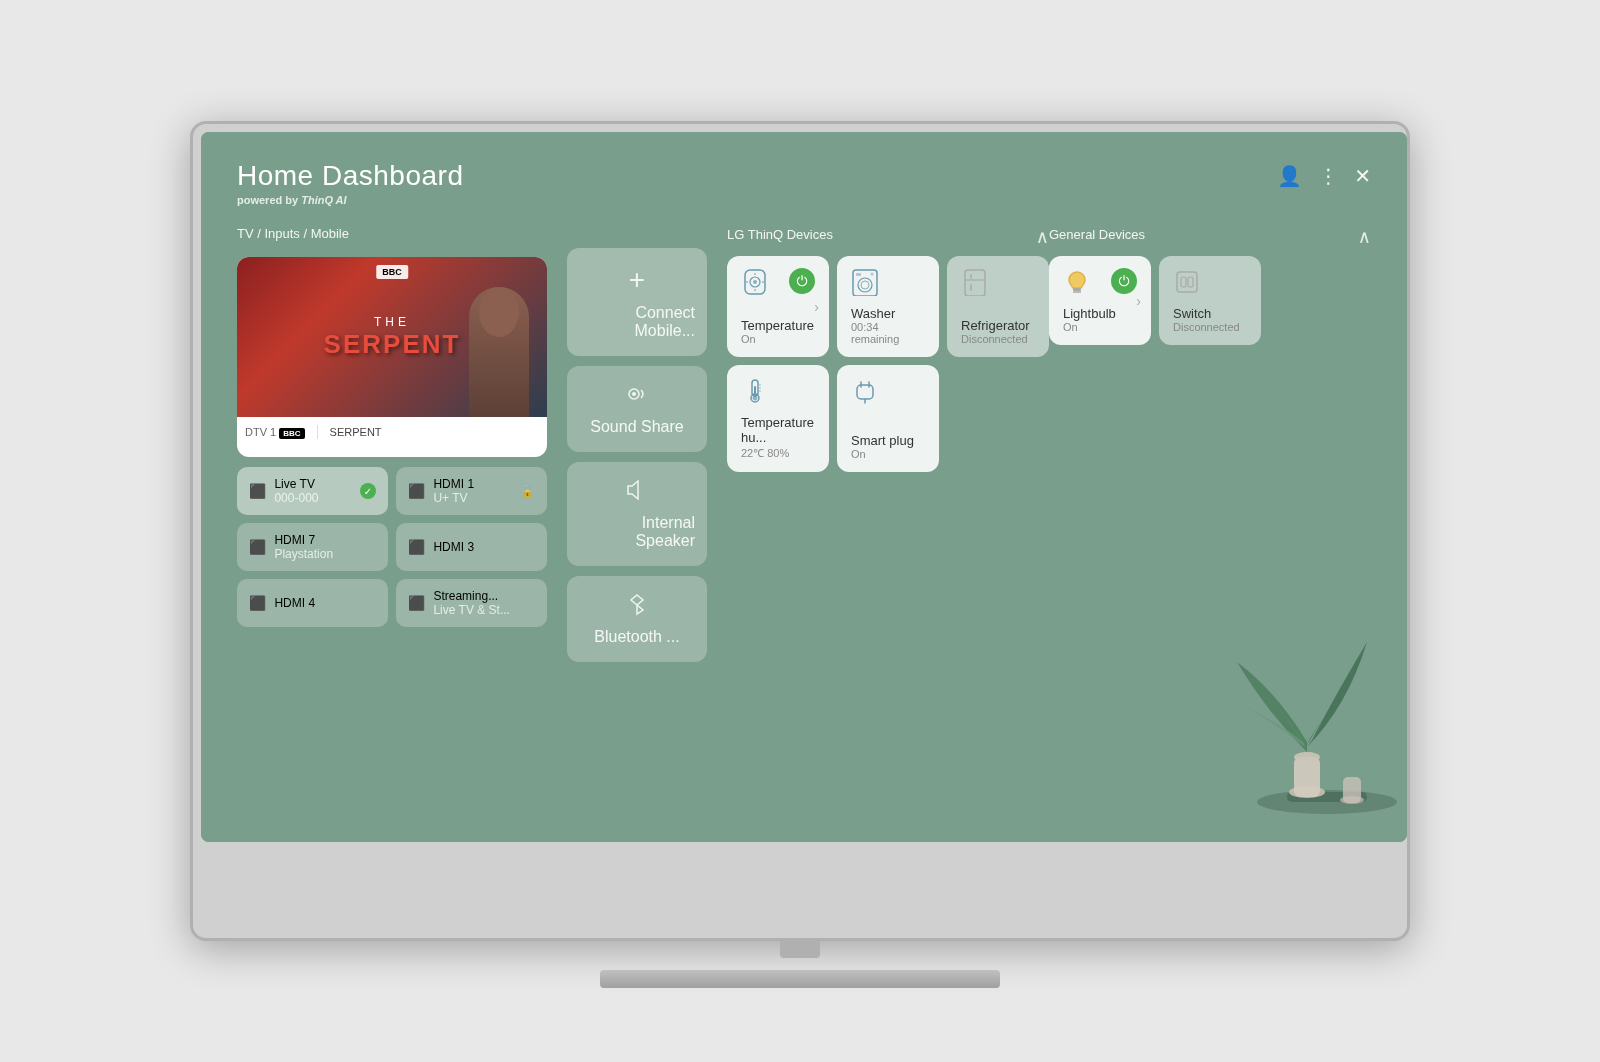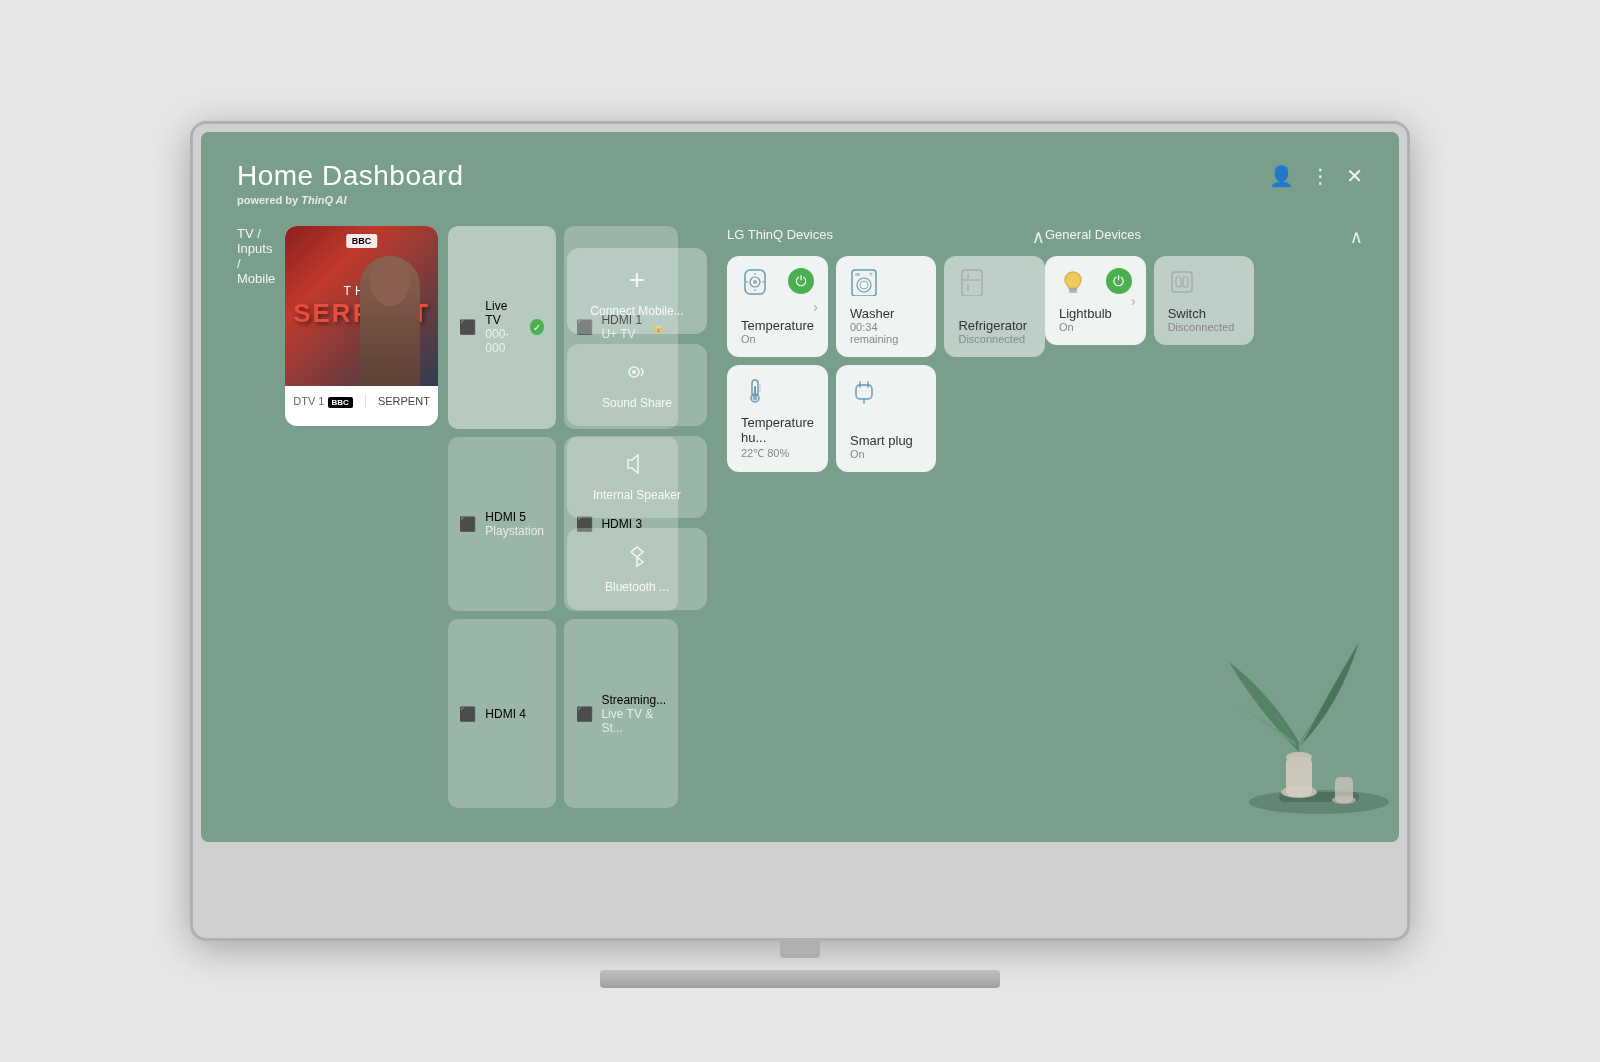--- a/index.html
+++ b/index.html
@@ -18,21 +18,21 @@
       width: 1220px;
       height: 820px;
       background: #d0d0d0;
       border-radius: 16px;
       box-shadow: 0 8px 40px rgba(0,0,0,0.3);
       border: 3px solid #b0b0b0;
     }
 
     .tv-screen {
       position: absolute;
-      top: 8px; left: 8px; right: 8px;
+      top: 8px; left: 8px; right: 0;
       height: 710px;
       background: #7a9e8c;
       border-radius: 8px;
       overflow: hidden;
     }
 
     .tv-stand-base {
       position: absolute;
       bottom: -50px;
       left: 50%;
@@ -106,21 +106,21 @@
       display: flex;
       gap: 20px;
       height: calc(100% - 80px);
     }
 
     
     .left-panel {
       width: 310px;
       flex-shrink: 0;
       display: flex;
-      flex-direction: row;
+      flex-direction: column;
       gap: 10px;
     }
 
     .section-label {
       font-size: 13px;
       color: rgba(255,255,255,0.9);
       margin-bottom: 6px;
       font-weight: 400;
     }
 
@@ -263,23 +263,23 @@
       align-items: center;
       justify-content: center;
       gap: 8px;
       cursor: pointer;
       min-height: 80px;
     }
     .action-card.add-card {
       background: rgba(255,255,255,0.3);
     }
     .action-label {
-      font-size: 12px;
+      font-size: 16px;
       color: rgba(255,255,255,0.9);
-      text-align: center;
+      text-align: right;
     }
 
     
     .right-panel {
       flex: 1;
       display: flex;
       gap: 0;
       min-width: 0;
     }
 
@@ -459,21 +459,21 @@
               <div>
                 <div class="input-label">HDMI 1</div>
                 <div class="input-sublabel">U+ TV</div>
               </div>
               <span class="lock-icon">🔒</span>
             </div>
 
             <div class="input-card">
               <span style="font-size:14px;color:rgba(255,255,255,0.9);">⬛</span>
               <div>
-                <div class="input-label">HDMI 5</div>
+                <div class="input-label">HDMI 7</div>
                 <div class="input-sublabel">Playstation</div>
               </div>
             </div>
 
             <div class="input-card">
               <span style="font-size:14px;color:rgba(255,255,255,0.9);">⬛</span>
               <div>
                 <div class="input-label">HDMI 3</div>
                 <div class="input-sublabel"></div>
               </div>

